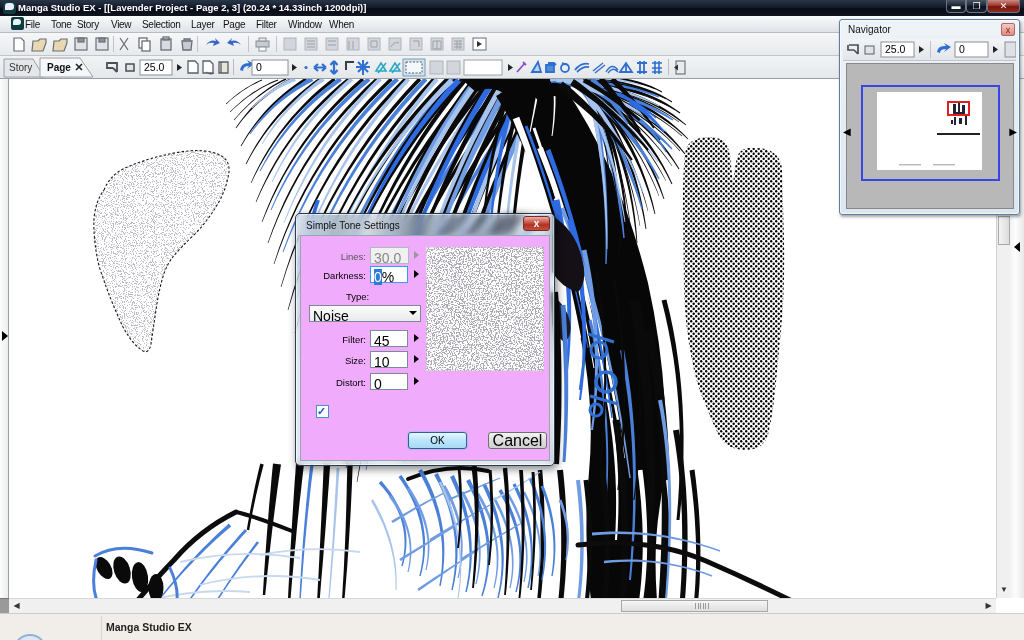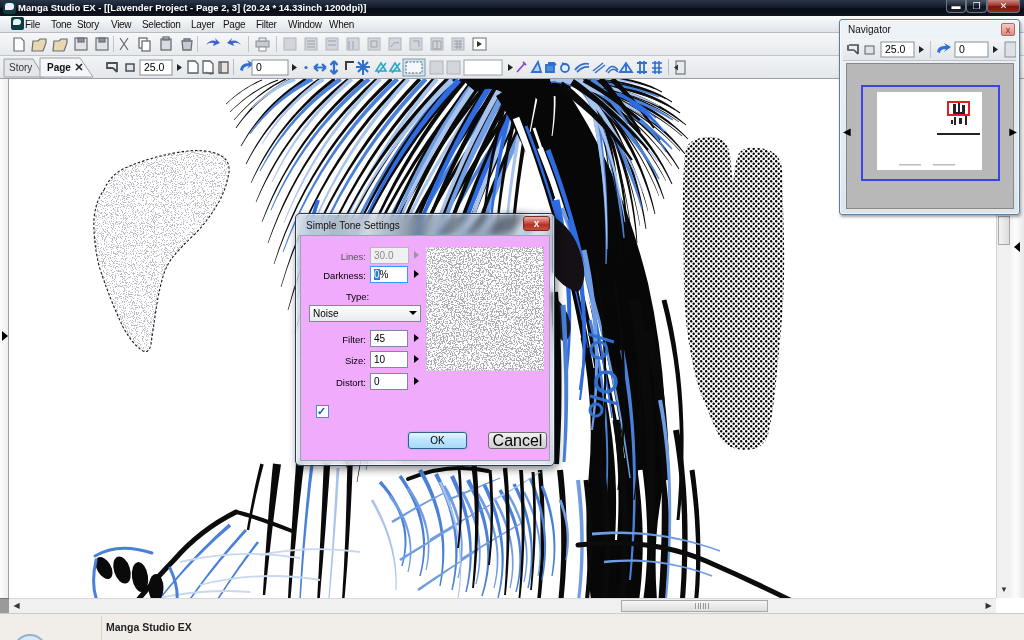--- a/index.html
+++ b/index.html
@@ -44,21 +44,21 @@
 #nav .bluerect{position:absolute;left:14px;top:21px;width:139px;height:96px;border:2px solid #3a45e8;box-sizing:border-box}
 #nav .page{position:absolute;left:30px;top:28px;width:105px;height:78px;background:#fff}
 #nav .navarrow{position:absolute;font-size:10px;color:#000}
 
 #dlg{left:295px;top:213px;width:258px;height:251px;border:1px solid #2c3c50;border-radius:5px;background:rgba(175,195,215,0.38);backdrop-filter:blur(4px);box-shadow:0 0 0 1px rgba(255,255,255,0.55) inset,2px 3px 8px rgba(0,0,0,0.5)}
 #dlgtitle{position:absolute;left:1px;top:1px;right:1px;height:20px;border-radius:4px 4px 0 0;background:linear-gradient(100deg,rgba(223,232,242,0.55) 0%,rgba(159,176,194,0.5) 15%,rgba(242,246,250,0.5) 30%,rgba(114,132,154,0.45) 48%,rgba(200,212,224,0.5) 62%,rgba(138,156,176,0.45) 78%,rgba(220,230,240,0.5) 92%,rgba(170,184,200,0.5) 100%);font-size:11px;color:#111}
 #dlgtitle .t{position:absolute;left:9px;top:5px;font-size:10px}
 #dlgclose{position:absolute;right:4px;top:2px;width:27px;height:15px;background:linear-gradient(#e8b0a8,#cc5a4c 40%,#b03224 60%,#c4503e);border:1px solid #7c2a20;border-radius:3px;box-sizing:border-box;color:#fff;font-size:10px;line-height:13px;text-align:center;font-weight:bold}
 #dlgbody{position:absolute;left:4px;top:21px;width:250px;height:226px;background:#f0abfc;border:1px solid #9aa4ae;box-sizing:border-box}
 .dl{position:absolute;font-size:9.5px;color:#000;white-space:nowrap}
-.dfield{position:absolute;background:#fff;border:1px solid #7a8a99;font-size:10px;color:#000;box-sizing:border-box;padding:2px 12px 0 3px}
+.dfield{position:absolute;background:#fff;border:1px solid #7a8a99;font-size:14px;color:#000;box-sizing:border-box;padding:2px 12px 0 3px}
 .darr{position:absolute;width:0;height:0;border-left:5px solid #000;border-top:4px solid transparent;border-bottom:4px solid transparent}
 #okbtn{position:absolute;left:107px;top:196px;width:59px;height:17px;background:linear-gradient(#eaf6fd,#bde6fd 45%,#a7d9f5);border:1px solid #2c628b;border-radius:3px;box-sizing:border-box;font-size:10px;text-align:center;line-height:15px;box-shadow:0 0 2px #5ab8e8}
 #cancelbtn{position:absolute;left:187px;top:196px;width:59px;height:17px;background:linear-gradient(#f4f4f4,#dfdfdf 45%,#d0d0d0);border:1px solid #707070;border-radius:3px;box-sizing:border-box;font-size:16px;text-align:center;line-height:15px}
 </style></head>
 <body>
 
 <svg id="canvasArt" class="abs" viewBox="9 79 987 519" width="987" height="519" preserveAspectRatio="none">
 <defs>
 <pattern id="ht" width="5" height="5" patternUnits="userSpaceOnUse">
   <circle cx="1.2" cy="1.2" r="1.18" fill="#000"></circle>

